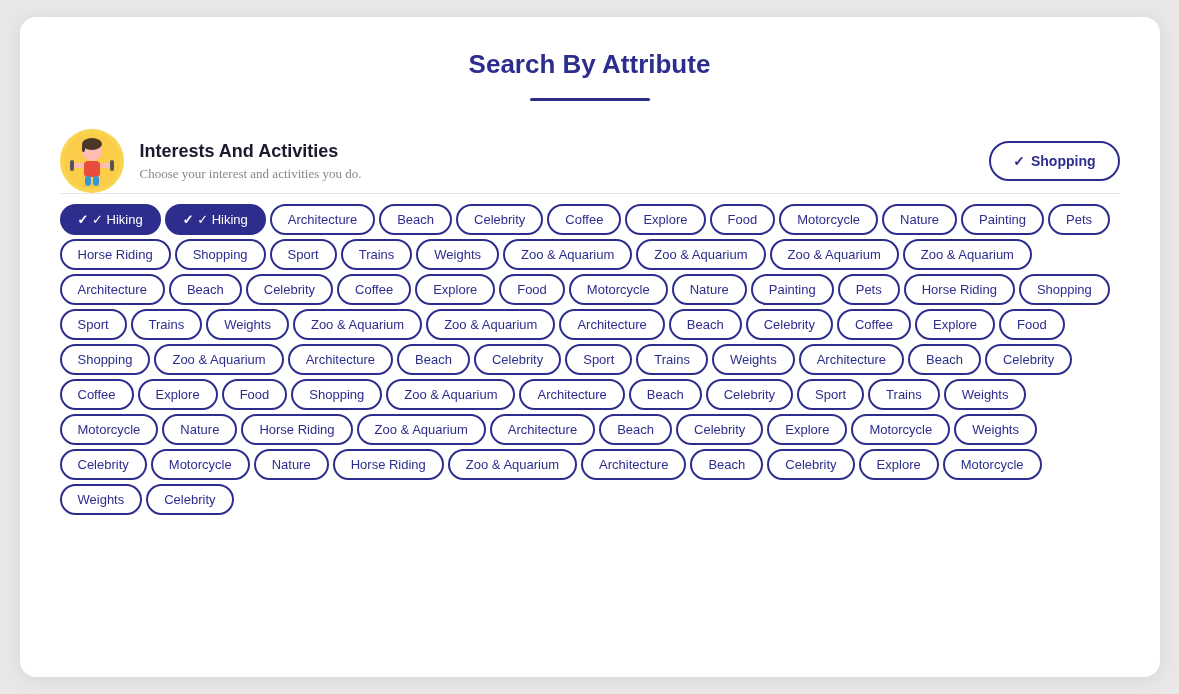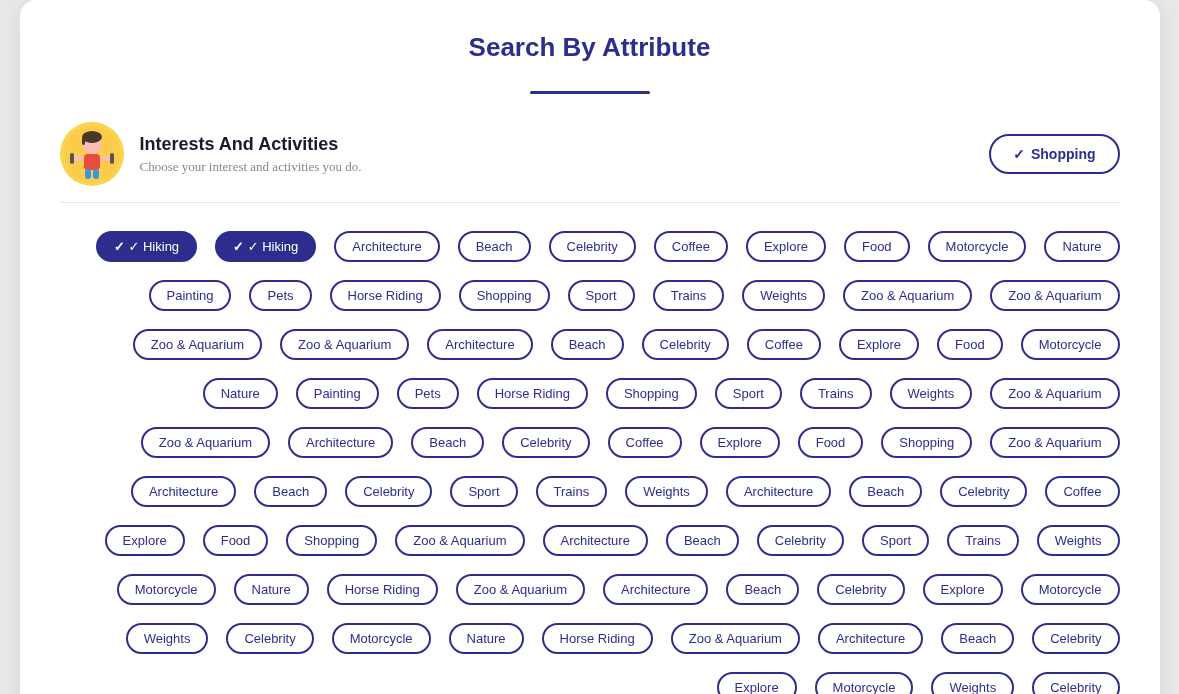--- a/index.html
+++ b/index.html
@@ -17,36 +17,36 @@
       width: 1140px;
       min-height: 660px;
       padding: 32px 40px 40px;
       box-shadow: 0 2px 20px rgba(0,0,0,0.08);
     }
     .page-title {
       text-align: center;
       color: #2d2d8e;
       font-size: 26px;
       font-weight: 700;
-      margin-bottom: 28px;
+      margin-bottom: 18px;
     }
     .title-underline {
       display: block;
       width: 120px;
       height: 3px;
       background: #2d2d8e;
       margin: 0 auto 28px;
       border-radius: 2px;
     }
     .section-header {
       display: flex;
       align-items: center;
       justify-content: space-between;
-      margin-bottom: 28px;
-      padding-bottom: 16px;
+      margin-bottom: 10px;
+      padding-bottom: 0;
       border-bottom: 1px solid #e5e5e5;
     }
     .section-left {
       display: flex;
       align-items: center;
       gap: 16px;
     }
     .avatar {
       width: 64px;
       height: 64px;
@@ -80,22 +80,21 @@
       font-weight: 600;
       cursor: pointer;
       display: flex;
       align-items: center;
       gap: 6px;
       white-space: nowrap;
     }
     .tags-container {
       display: flex;
       flex-wrap: wrap;
-      gap: 18px;
-      justify-content: flex-end;
+      gap: 4px;
     }
     .tag {
       border: 2px solid #2d2d8e;
       color: #2d2d8e;
       background: #fff;
       padding: 6px 16px;
       border-radius: 20px;
       font-size: 13px;
       font-weight: 500;
       cursor: pointer;

